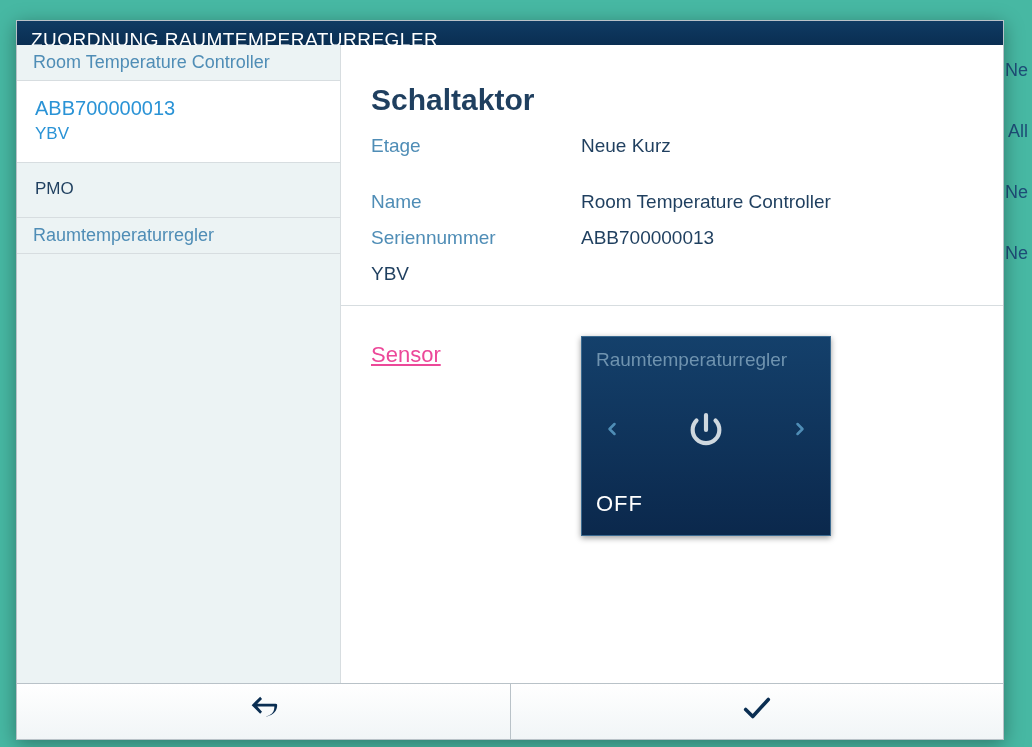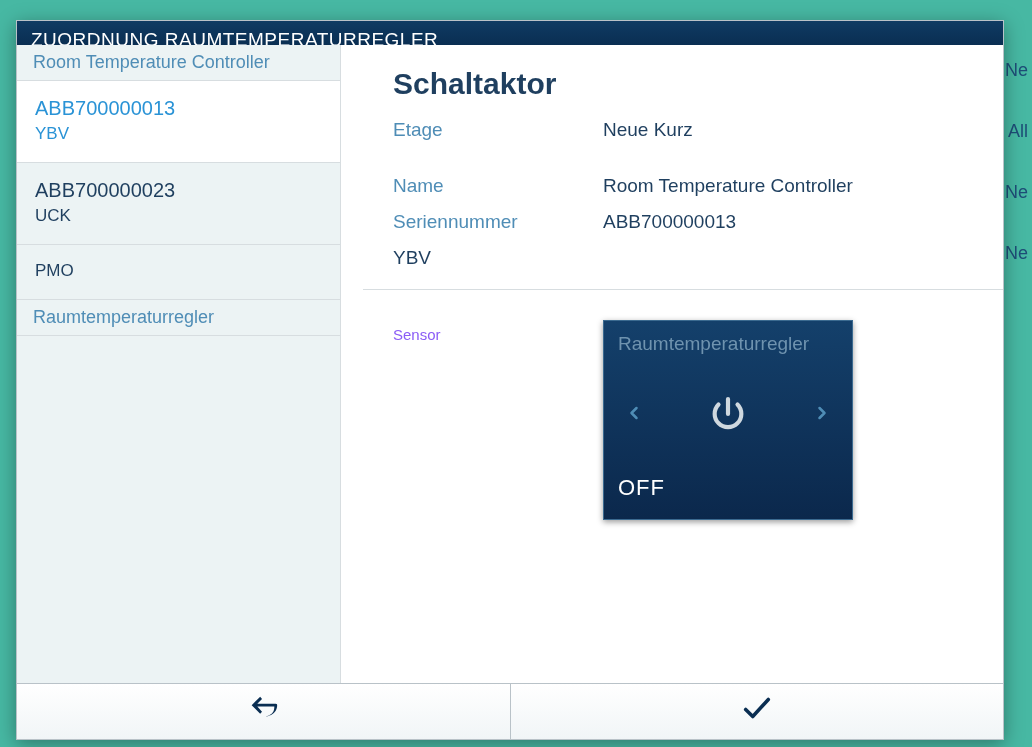--- a/index.html
+++ b/index.html
@@ -77,23 +77,22 @@
   .list-item .short {
     font-size: 17px;
     color: #1f3f5f;
   }
   .list-item.active .short { color: #2a93d6; }
 
   
   .detail {
     flex: 1;
     background: #ffffff;
-    padding: 22px 30px;
-    color: #1f3f5f;
-    margin-left: 22px;
+    padding: 38px 30px;
+    color: #1f3f5f;
   }
   .detail h1 {
     font-size: 30px;
     font-weight: 600;
     color: #1f3f5f;
     margin-bottom: 18px;
   }
   .row {
     display: flex;
     font-size: 19px;
@@ -102,21 +101,21 @@
   }
   .row .label {
     width: 210px;
     color: #4f8db6;
   }
   .row .value { color: #1f3f5f; }
   .gap { height: 20px; }
   .hr { border-top: 1px solid #d7dde0; margin: 20px -30px 30px -30px; }
 
   .sensor-row { display: flex; align-items: flex-start; }
-  .sensor-label { width: 210px; color: #8b5cf6; font-size: 15px; padding-top: 6px; }
+  .sensor-label { width: 210px; color: #ec4899; font-size: 22px; padding-top: 6px; text-decoration: underline; }
 
   .sensor-tile {
     width: 250px;
     height: 200px;
     background: linear-gradient(#14406b,#0b284c);
     border: 1px solid #3b6a90;
     box-shadow: 0 2px 6px rgba(0,0,0,0.4);
     color: #cfd8df;
     display: flex;
     flex-direction: column;
@@ -183,24 +182,20 @@
 
     <div class="sidebar">
 
       <div class="section-header">Room Temperature Controller</div>
 
       <div class="list-item active">
         <div class="serial">ABB700000013</div>
         <div class="short">YBV</div>
       </div>
 
-      <div class="list-item">
-        <div class="serial">ABB700000023</div>
-        <div class="short">UCK</div>
-      </div>
 
       <div class="list-item">
         <div class="short">PMO</div>
       </div>
 
       <div class="section-header">Raumtemperaturregler</div>
 
     </div>
 
     <div class="detail">

